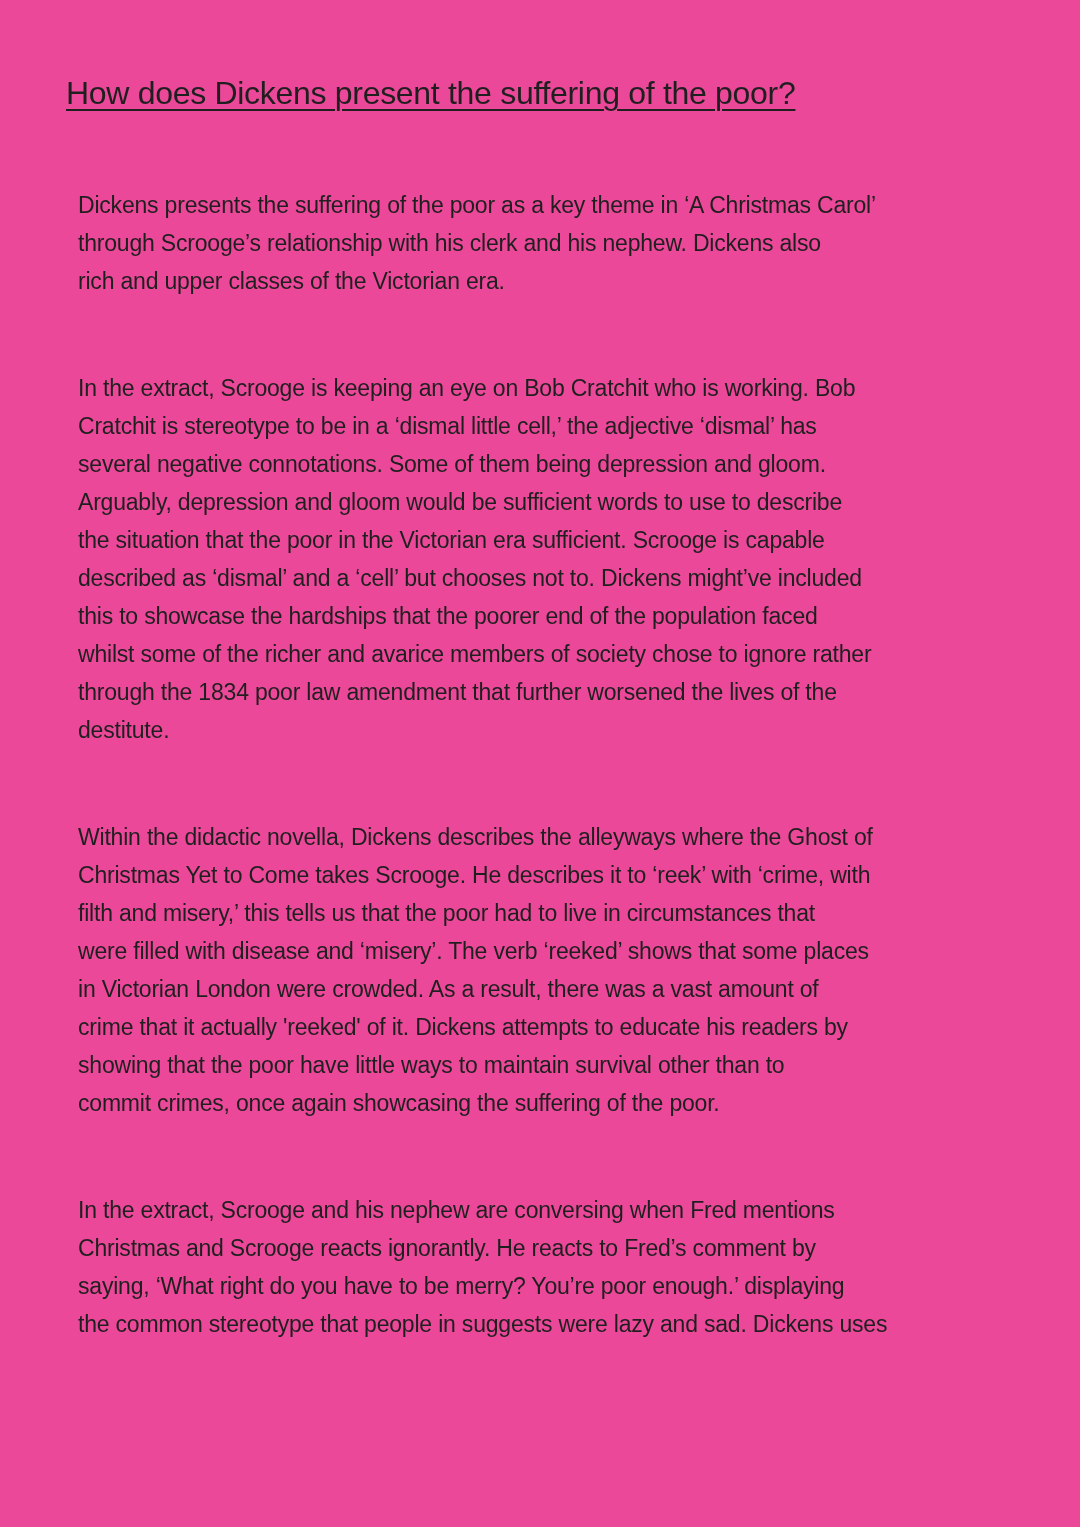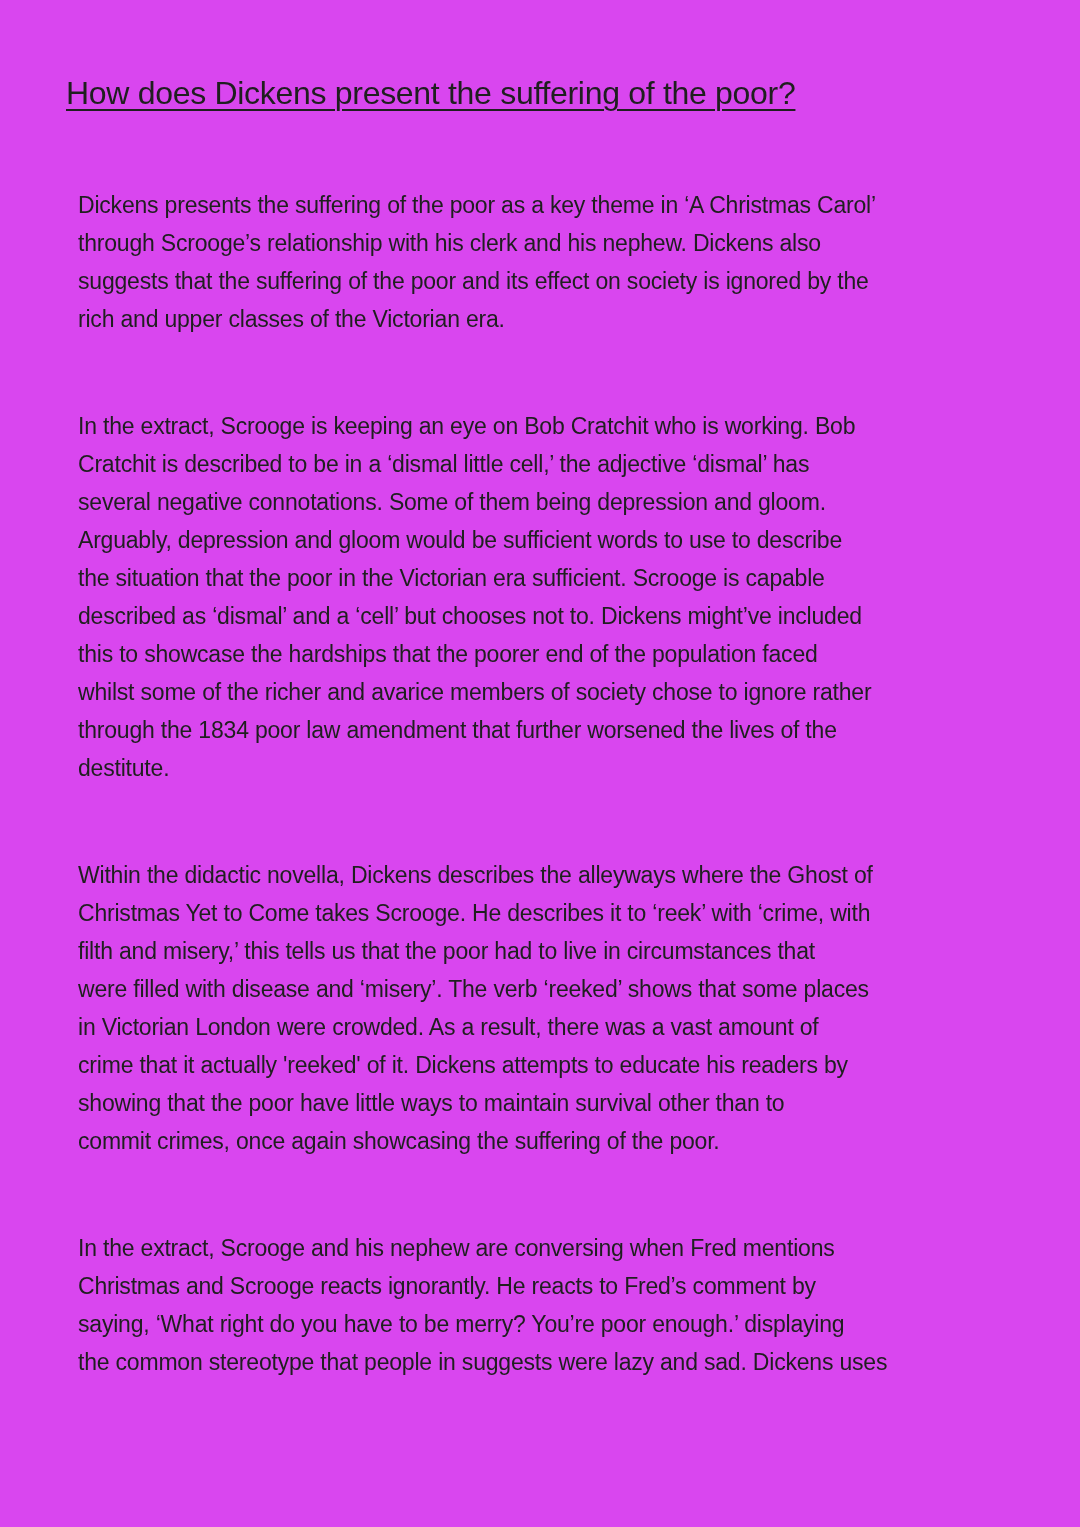--- a/index.html
+++ b/index.html
@@ -4,21 +4,21 @@
 <style>
   html, body {
     margin: 0;
     padding: 0;
     background: #ffffff;
   }
   .page {
     position: relative;
     width: 1080px;
     height: 1527px;
-    background: #d946ef;
+    background: #ec4899;
     overflow: hidden;
     font-family: "Liberation Sans", "DejaVu Sans", sans-serif;
     color: #1f1f1f;
   }
   .doc {
     padding: 73px 40px 0 66px;
   }
   .doc-title {
     margin: 0;
     font-size: 32px;
@@ -49,26 +49,25 @@
 </head>
 <body>
 
 <div class="page">
   <div class="doc">
     <h1 class="doc-title">How does Dickens present the suffering of the poor?</h1>
     <div class="doc-body" id="doc-body">
         <div class="para">
           <div class="line">Dickens presents the suffering of the poor as a key theme in ‘A Christmas Carol’</div>
           <div class="line">through Scrooge’s relationship with his clerk and his nephew. Dickens also</div>
-          <div class="line">suggests that the suffering of the poor and its effect on society is ignored by the</div>
           <div class="line">rich and upper classes of the Victorian era.</div>
         </div>
         <div class="para">
           <div class="line">In the extract, Scrooge is keeping an eye on Bob Cratchit who is working. Bob</div>
-          <div class="line">Cratchit is described to be in a ‘dismal little cell,’ the adjective ‘dismal’ has</div>
+          <div class="line">Cratchit is stereotype to be in a ‘dismal little cell,’ the adjective ‘dismal’ has</div>
           <div class="line">several negative connotations. Some of them being depression and gloom.</div>
           <div class="line">Arguably, depression and gloom would be sufficient words to use to describe</div>
           <div class="line">the situation that the poor in the Victorian era sufficient. Scrooge is capable</div>
           <div class="line">described as ‘dismal’ and a ‘cell’ but chooses not to. Dickens might’ve included</div>
           <div class="line">this to showcase the hardships that the poorer end of the population faced</div>
           <div class="line">whilst some of the richer and avarice members of society chose to ignore rather</div>
           <div class="line">through the 1834 poor law amendment that further worsened the lives of the</div>
           <div class="line">destitute.</div>
         </div>
         <div class="para">

